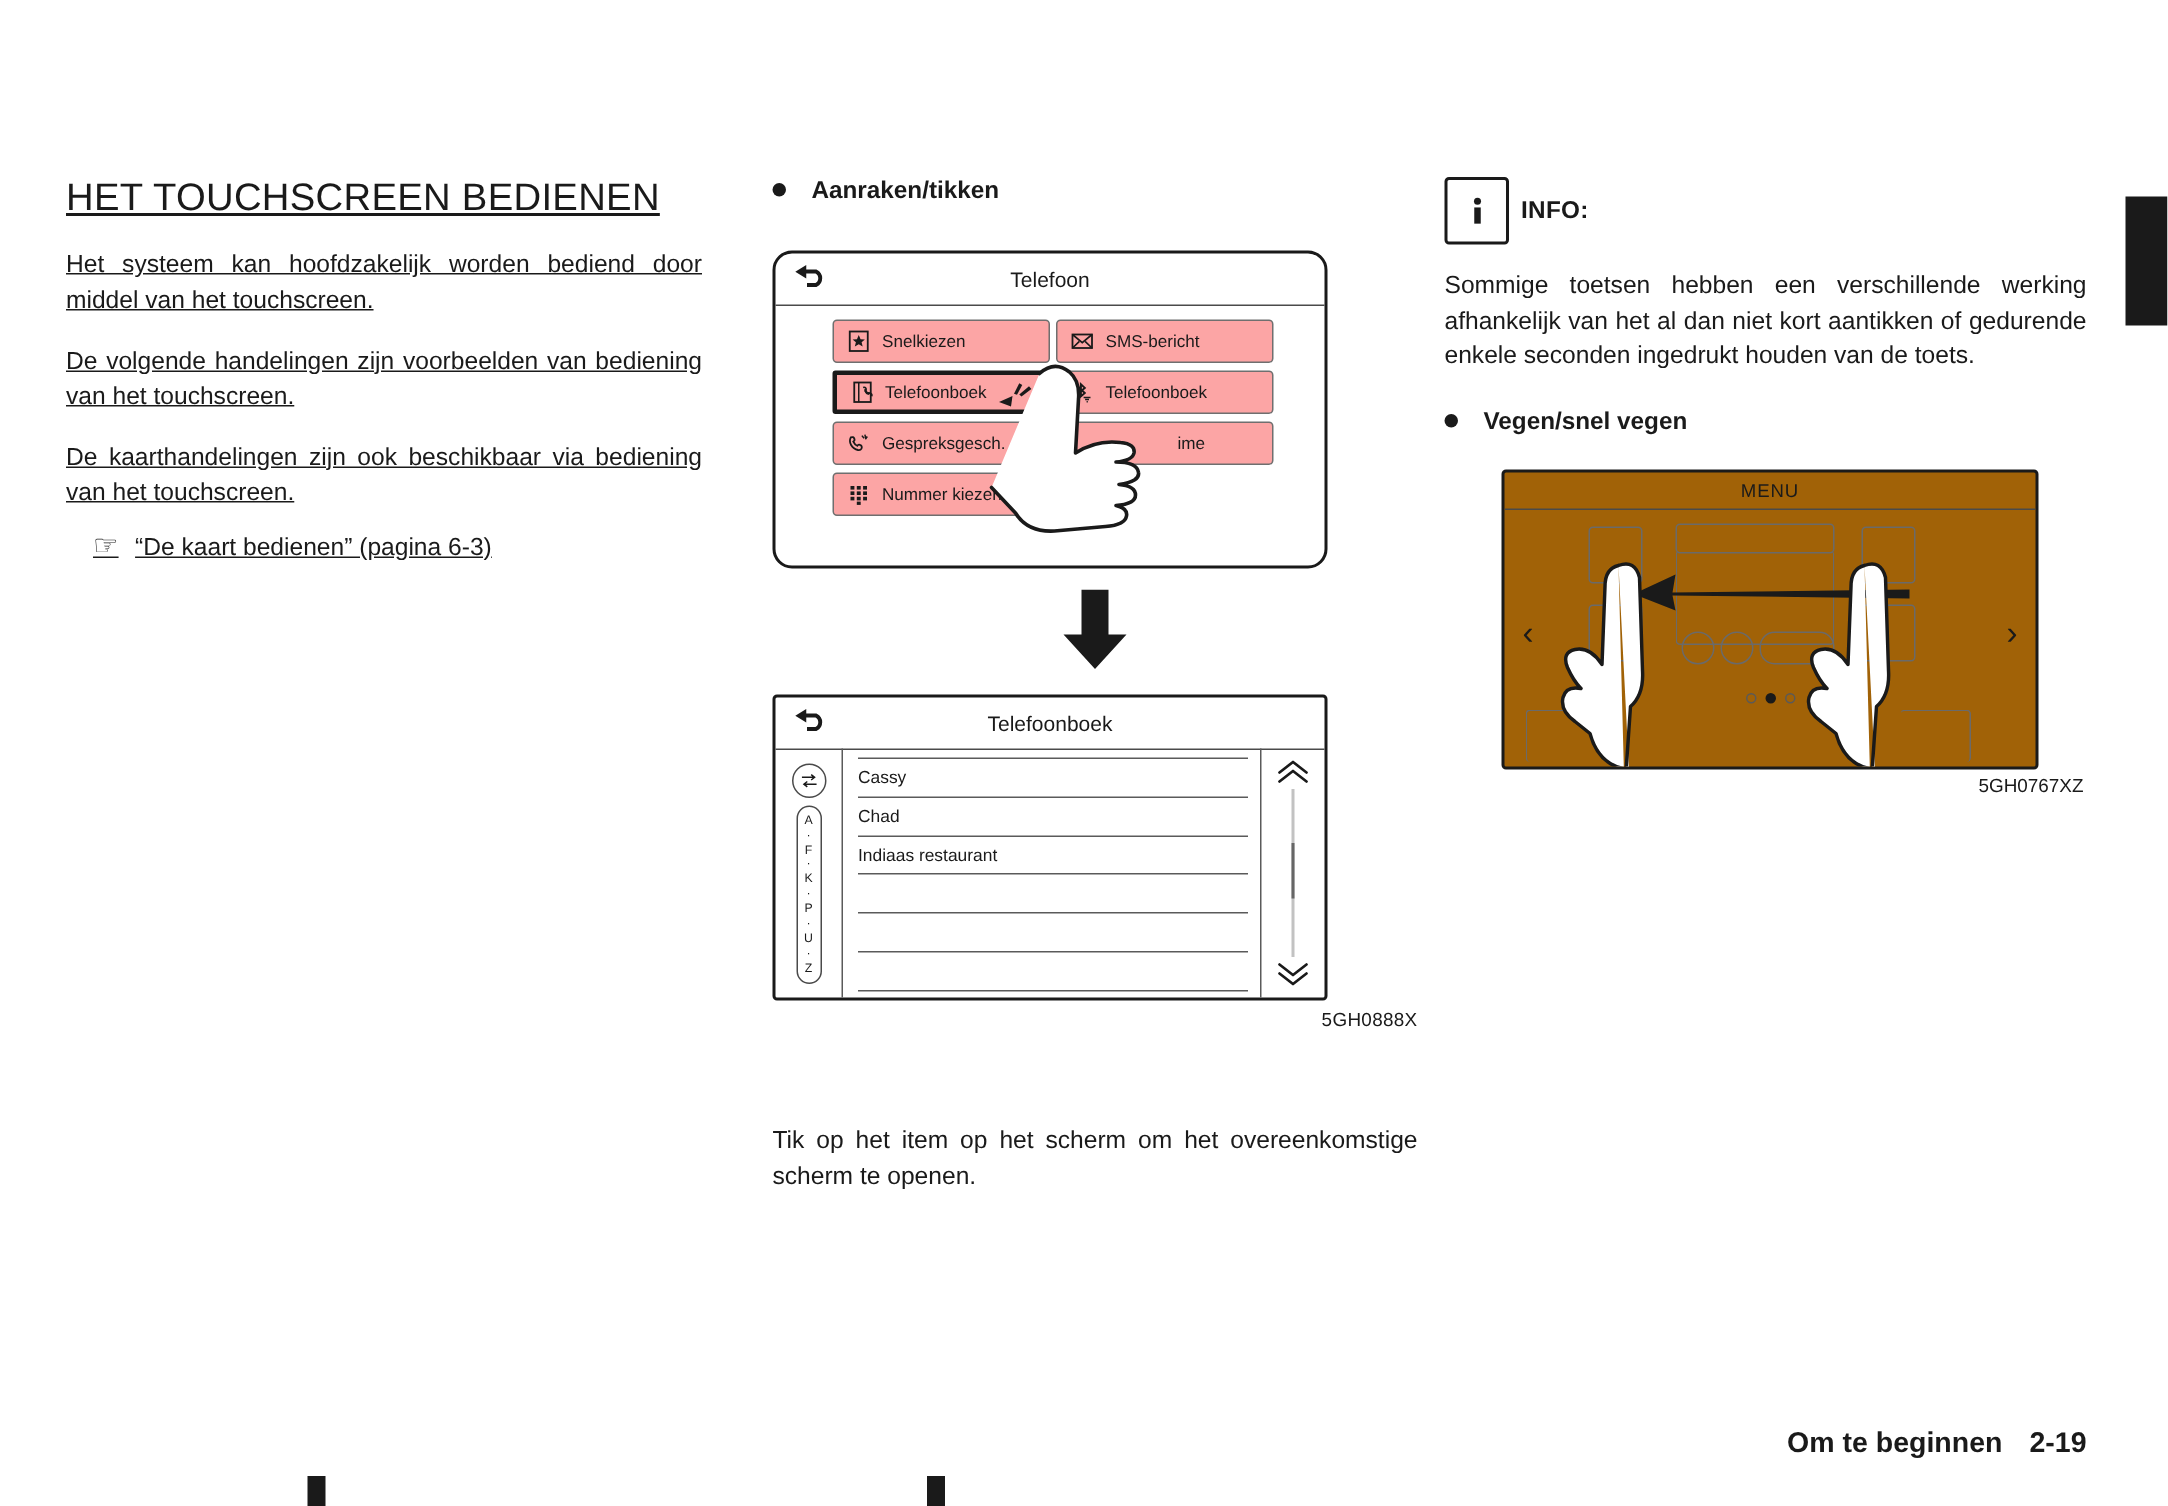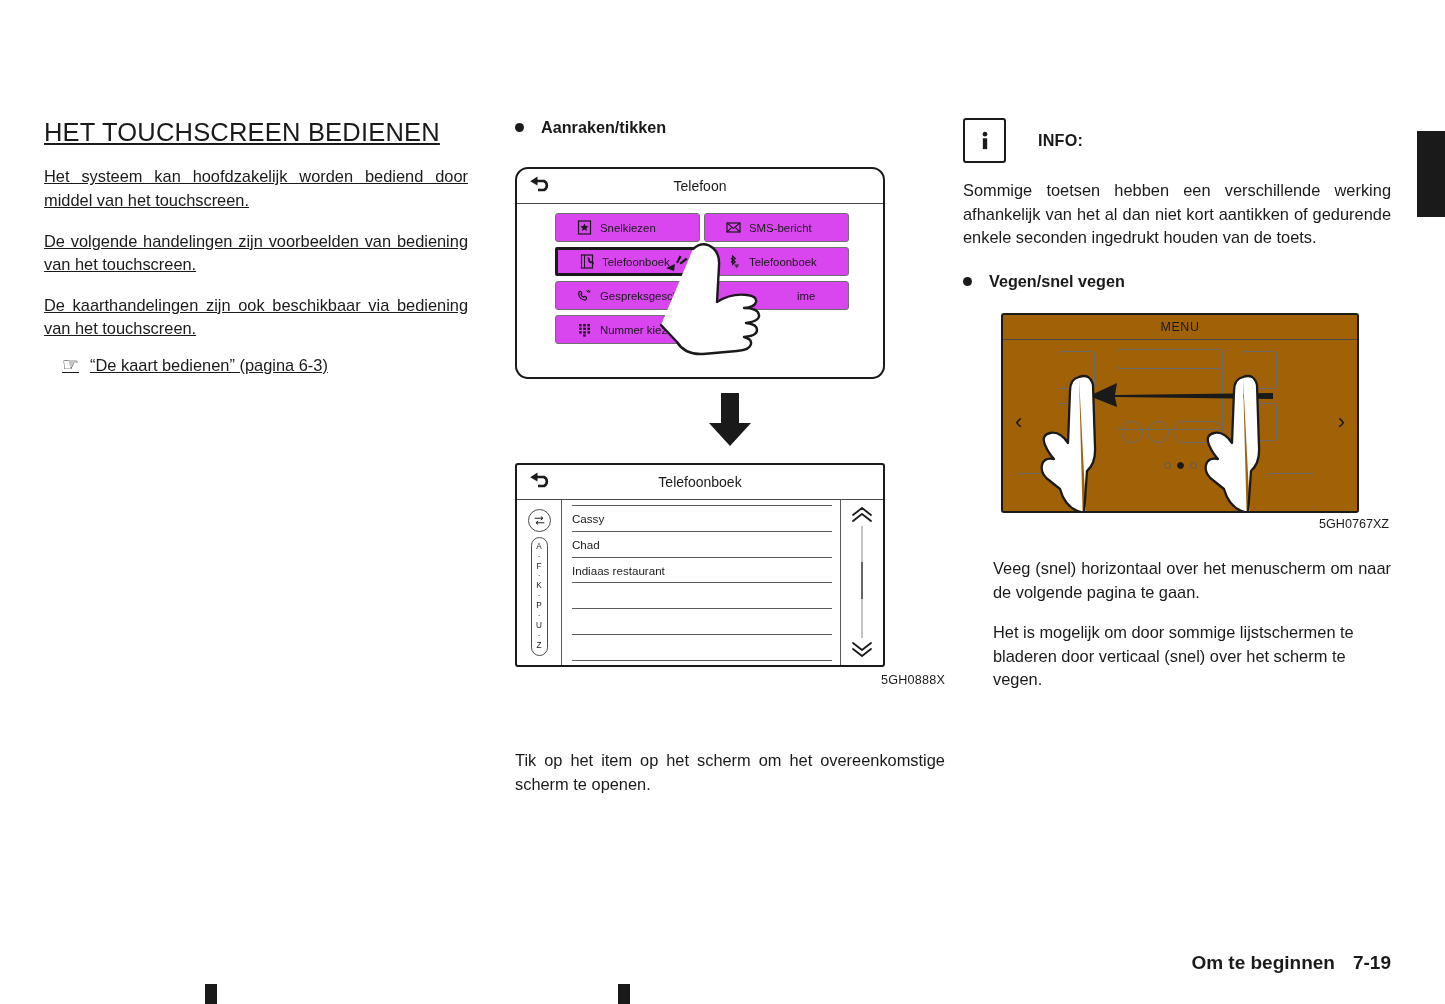--- a/index.html
+++ b/index.html
@@ -134,23 +134,23 @@
     grid-template-columns: 1fr 1fr;
     gap: 5px 4px;
   }
   .tile {
     height: 29px;
     border: 1.4px solid #6f6f6f;
     border-radius: 3px;
     display: flex;
     align-items: center;
     gap: 8px;
-    padding-left: 21px;
+    padding-left: 9px;
     font-size: 11.4px;
-    background: #d946ef;
+    background: #fca5a5;
     position: relative;
     box-sizing: border-box;
   }
   .tile.selected {
     border: 3px solid #1a1a1a;
     border-radius: 2px;
   }
   .tile .glyph {
     width: 15px;
     height: 15px;
@@ -273,21 +273,21 @@
     font-size: 16.4px;
     line-height: 1.44;
     margin-top: 62px;
     text-align: justify;
   }
 
   
   .info-head {
     display: flex;
     align-items: center;
-    gap: 32px;
+    gap: 8px;
     margin-bottom: 16px;
   }
   .info-icon {
     width: 39px;
     height: 41px;
     border: 2.6px solid #1a1a1a;
     border-radius: 3px;
     display: flex;
     align-items: center;
     justify-content: center;
@@ -620,24 +620,20 @@
           <path d="M52 4 q11 -4 14 8 l2 62 q1 16 -8 24 l-4 58 M52 4 q-9 2 -9 14 l-2 52 q-8 -12 -18 -10 q-9 2 -5 12 q4 9 9 14 q-10 -2 -12 6 q-2 9 8 16 l10 8 q6 22 26 24" fill="#ffffff" stroke="#1a1a1a" stroke-width="2.3" stroke-linejoin="round" stroke-linecap="round"></path>
         </svg>
         <svg class="hand-overlay" style="left:196px; top:58px; width:112px; height:160px;" viewBox="0 0 112 160">
           <path d="M44 4 q11 -4 14 8 l2 62 q1 16 -8 24 l-4 58 M44 4 q-9 2 -9 14 l-2 52 q-8 -12 -18 -10 q-9 2 -5 12 q4 9 9 14 q-10 -2 -12 6 q-2 9 8 16 l10 8 q6 22 26 24" fill="#ffffff" stroke="#1a1a1a" stroke-width="2.3" stroke-linejoin="round" stroke-linecap="round"></path>
         </svg>
       </div>
 
       <div class="menu-fig-id">5GH0767XZ</div>
     </div>
 
-    <div class="menu-body" style="margin-left:30px;">
-      <p class="body">Veeg (snel) horizontaal over het menuscherm om naar de volgende pagina te gaan.</p>
-      <p class="body nojust">Het is mogelijk om door sommige lijstschermen te bladeren door verticaal (snel) over het scherm te vegen.</p>
-    </div>
   </div>
 
   <div style="position:absolute; right:54px; bottom:30px; display:flex; align-items:flex-start; gap:18px;">
     <span style="font-size:19px; font-weight:bold;">Om te beginnen</span>
-    <span style="font-size:19px; font-weight:bold;">7-19</span>
+    <span style="font-size:19px; font-weight:bold;">2-19</span>
   </div>
 
 </div>
 
 </body></html>

